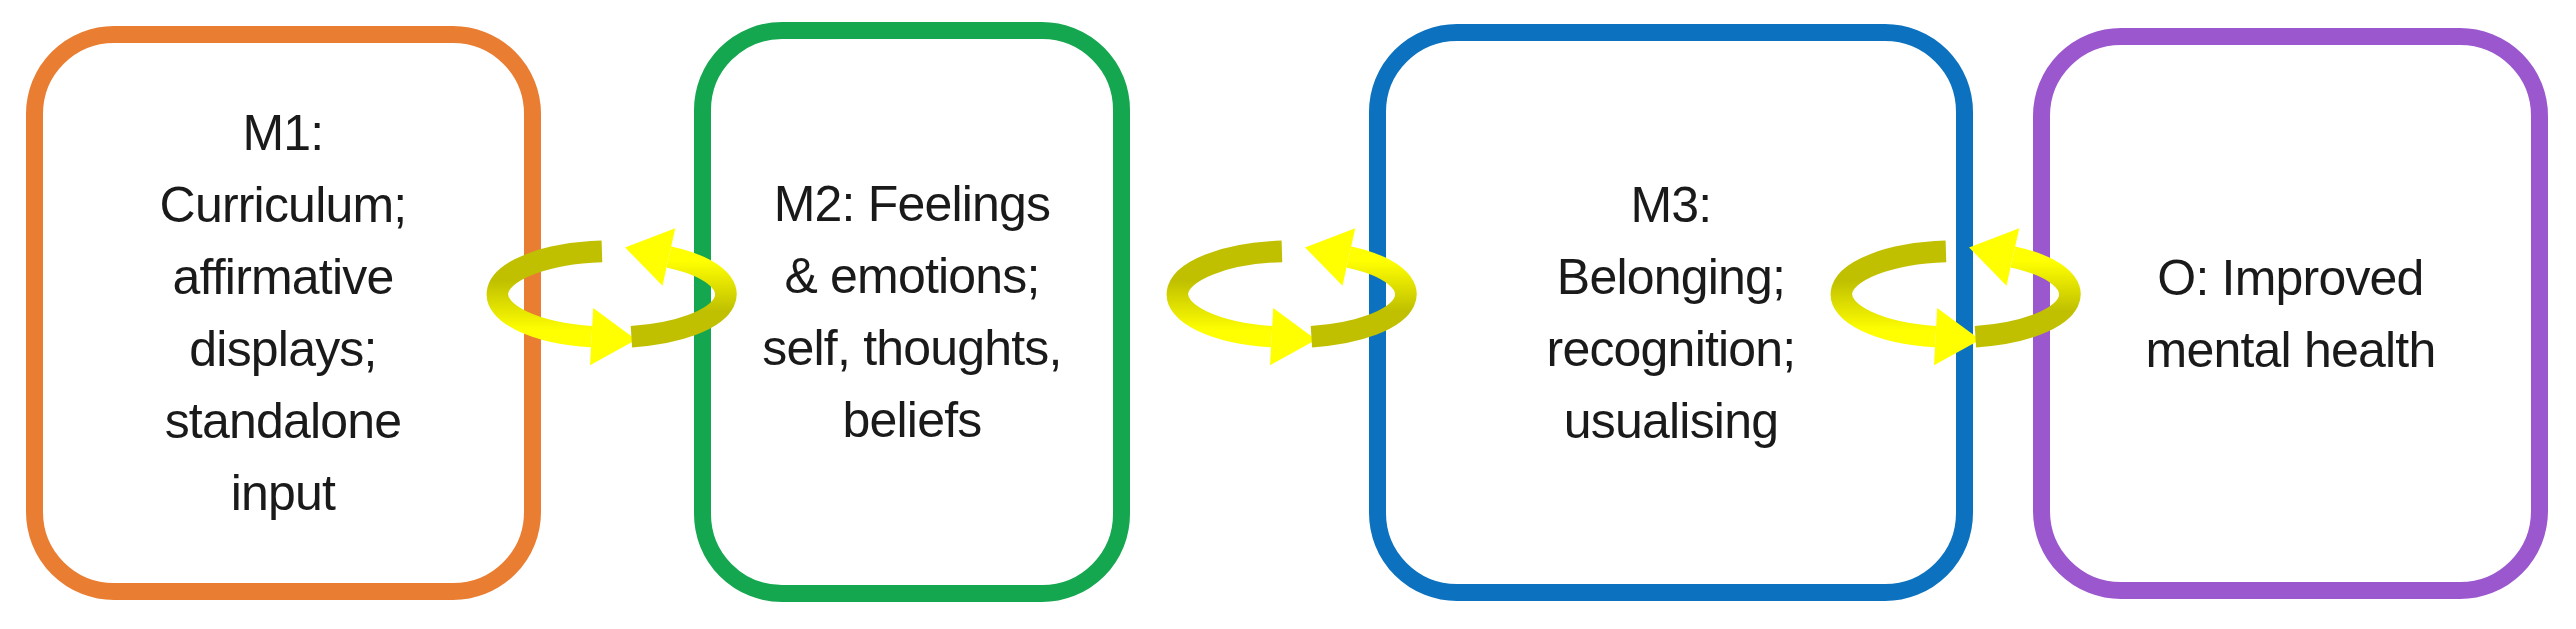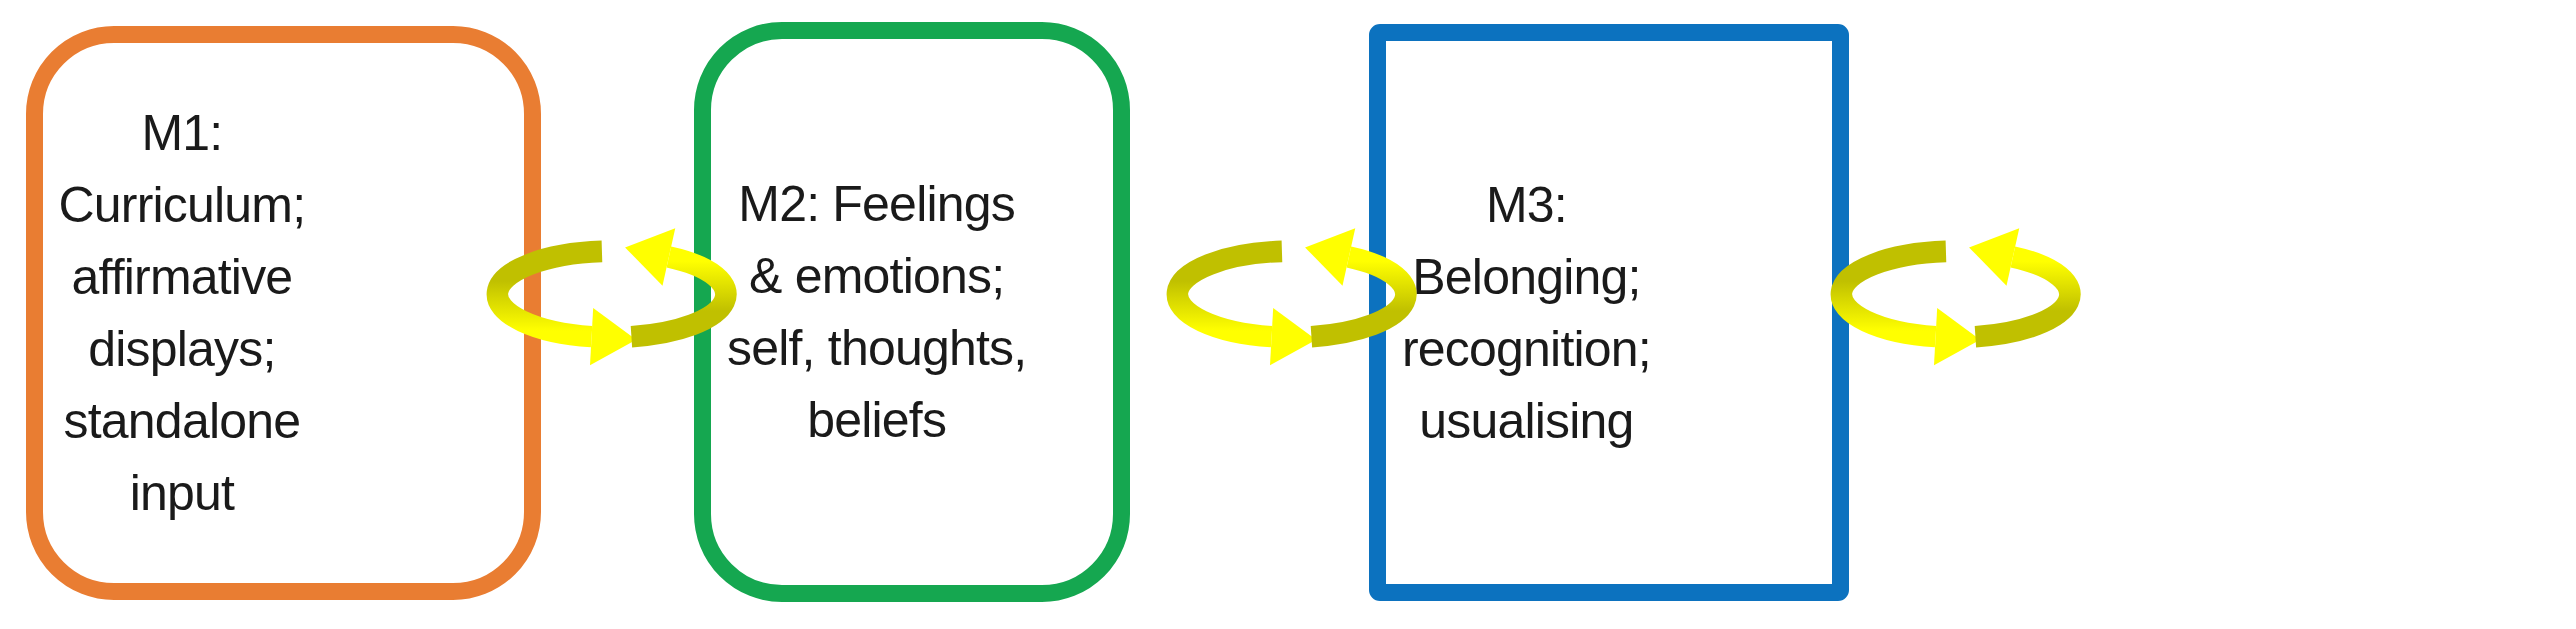--- a/index.html
+++ b/index.html
@@ -17,25 +17,26 @@
   }
   .box {
     position: absolute;
     box-sizing: border-box;
     border-style: solid;
     border-width: 17px;
     border-radius: 88px;
     background: transparent;
     display: flex;
     align-items: center;
+    justify-content: center;
     z-index: 1;
   }
   .box-m1 { left: 25.5px;   top: 25.5px; width: 515px; height: 574px; border-color: var(--m1-border, #E97D32); }
   .box-m2 { left: 694px;  top: 22.3px; width: 436px; height: 580px; border-color: var(--m2-border, #15A750); }
-  .box-m3 { left: 1369px; top: 24px; width: 480px; height: 577px; border-color: var(--m3-border, #0C72BF); border-radius: 11px; }
+  .box-m3 { left: 1369px; top: 24px; width: 604px; height: 577px; border-color: var(--m3-border, #0C72BF); }
   .box-o  { left: 2033px; top: 28px; width: 515px; height: 571px; border-color: var(--o-border, #9B57CE); }
   .box-label {
     font-size: 50px;
     line-height: 72px;
     letter-spacing: -0.8px;
     color: var(--text, #1A1A1A);
     text-align: center;
     white-space: pre-line;
     padding: 0 16px;
   }
@@ -99,20 +100,24 @@
 beliefs</div>
   </div>
 
   <div class="box box-m3">
     <div class="box-label">M3:
 Belonging;
 recognition;
 usualising</div>
   </div>
 
+  <div class="box box-o">
+    <div class="box-label">O: Improved
+mental health</div>
+  </div>
 
   <svg class="connector c1" viewBox="0 0 320 180">
     <use href="#cycle-arrow-def"></use>
   </svg>
 
   <svg class="connector c2" viewBox="0 0 320 180">
     <use href="#cycle-arrow-def"></use>
   </svg>
 
   <svg class="connector c3" viewBox="0 0 320 180">

